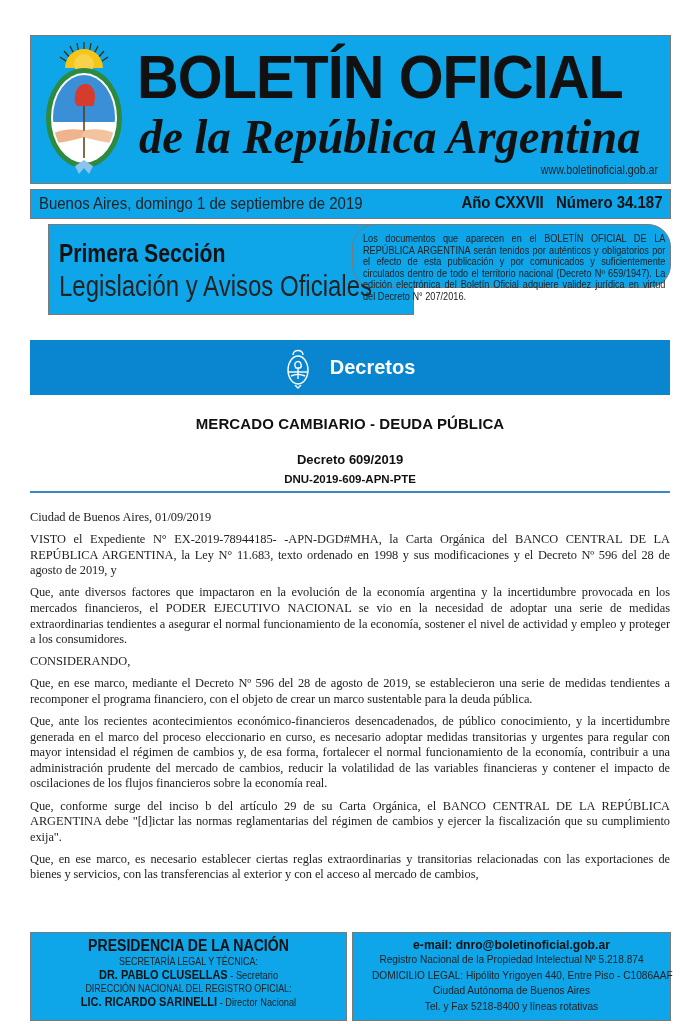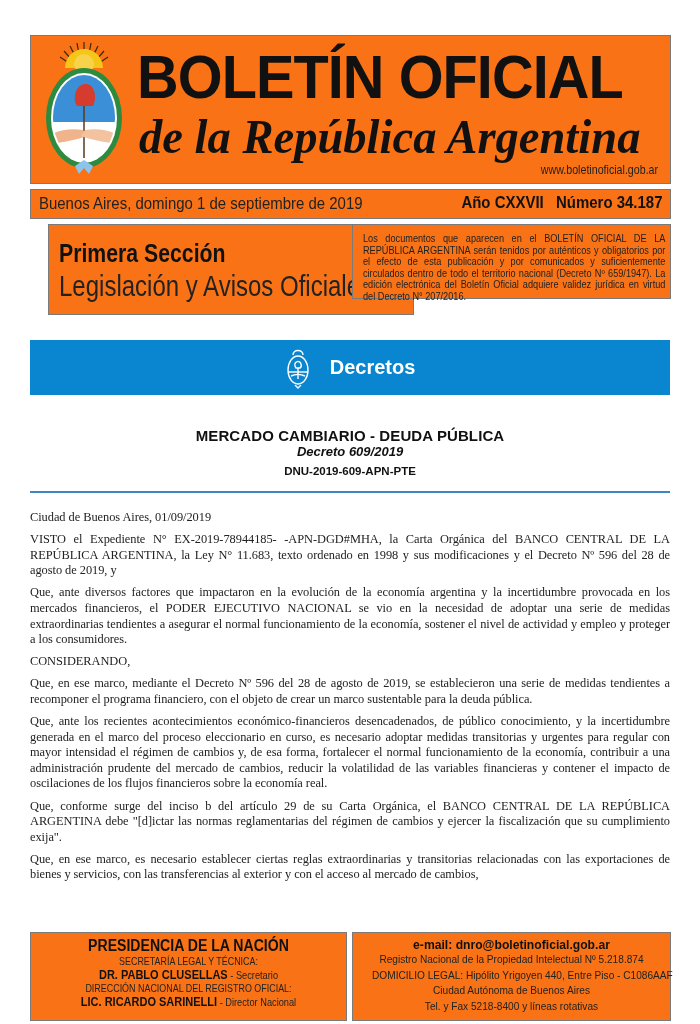--- a/index.html
+++ b/index.html
@@ -1,19 +1,19 @@
 <!DOCTYPE html>
 <html><head>
   <meta charset="utf-8">
   <style>
     * { box-sizing: border-box; margin: 0; padding: 0; }
     html, body { width: 700px; height: 1024px; background: #ffffff; overflow: hidden; }
     body { position: relative; font-family: "Liberation Sans", sans-serif; color: #1a1a1a; }
 
-    .box { position: absolute; border: 1.5px solid #7a7a7a; background: #f97316; }
+    .box { position: absolute; border: 1.5px solid #7a7a7a; background: #0ea5e9; }
 
     
     #masthead { left: 30px; top: 35px; width: 641px; height: 149px; }
     #emblem { position: absolute; left: 8px; top: 4px; width: 90px; height: 140px; }
     #title-main {
       position: absolute; left: 106px; top: 10px;
       font-family: "Liberation Sans", sans-serif; font-weight: 700;
       font-size: 62px; letter-spacing: -1px; line-height: 62px; color: #111;
       transform: scaleX(0.93); transform-origin: left top; white-space: nowrap;
     }
@@ -44,43 +44,43 @@
     
     #section-box { left: 48px; top: 224px; width: 366px; height: 91px; }
     #section-title {
       position: absolute; left: 10px; top: 14px; font-size: 25px; font-weight: 700; color: #111;
       transform: scaleX(0.85); transform-origin: left top; white-space: nowrap;
     }
     #section-sub {
       position: absolute; left: 10px; top: 44px; font-size: 30px; font-weight: 400; color: #222;
       transform: scaleX(0.8); transform-origin: left top; white-space: nowrap;
     }
-    #notice-box { left: 352px; top: 224px; width: 319px; height: 75px; }
+    #notice-box { left: 352px; top: 224px; width: 319px; height: 64px; border-radius: 23px; }
     #notice-text {
       position: absolute; left: 10px; top: 8px; width: 336px;
       font-size: 10.2px; line-height: 11.6px; color: #222; text-align: justify;
       transform: scaleX(0.9); transform-origin: left top;
     }
 
     
     #banner {
       position: absolute; left: 30px; top: 340px; width: 640px; height: 55px;
       background: #0a85d0;
     }
     #banner-inner {
       position: absolute; left: 0; right: 0; top: 0; bottom: 0;
       display: flex; align-items: center; justify-content: center; gap: 19px;
     }
     #banner-icon { width: 26px; height: 44px; }
     #banner-label { color: #fff; font-size: 20px; font-weight: 700; }
 
     
-    #decree-heading { position: absolute; left: 30px; width: 640px; top: 427px; text-align: center; }
+    #decree-heading { position: absolute; left: 30px; width: 640px; top: 415px; text-align: center; }
     #decree-topic { font-size: 15px; font-weight: 700; color: #111; letter-spacing: 0.1px; }
-    #decree-number { font-size: 13px; font-weight: 700; color: #111; margin-top: 0; font-style: italic; }
+    #decree-number { font-size: 13px; font-weight: 700; color: #111; margin-top: 20px; }
     #decree-code { font-size: 11.5px; font-weight: 700; color: #111; margin-top: 6px; }
     #blue-rule { position: absolute; left: 30px; top: 491px; width: 640px; height: 2px; background: #3d86c6; }
 
     
     #body-text { position: absolute; left: 30px; top: 510px; width: 640px; font-family: Liberation Serif, serif; }
     #body-text p {
       font-size: 12.4px; line-height: 15.6px; color: #222; text-align: justify;
       margin-bottom: 6.5px; letter-spacing: -0.05px;
     }
 

